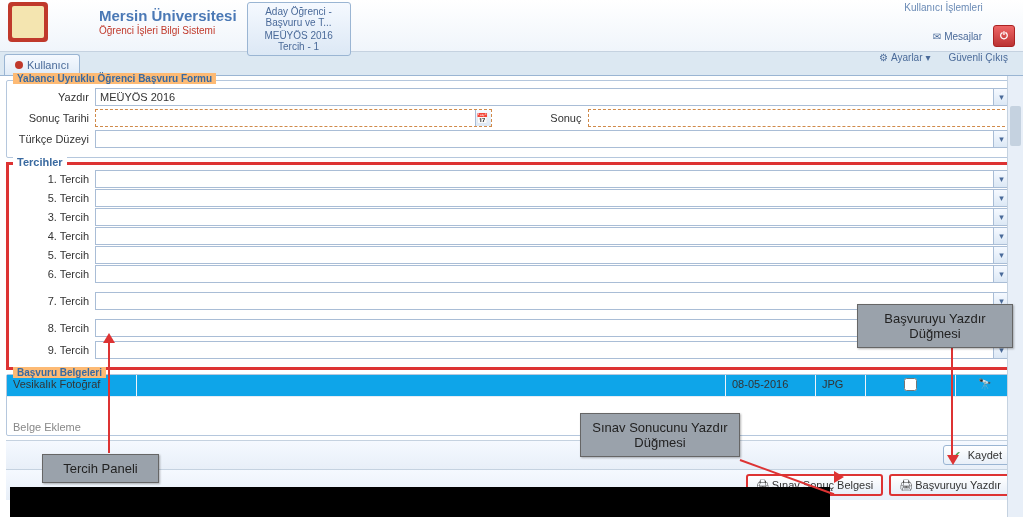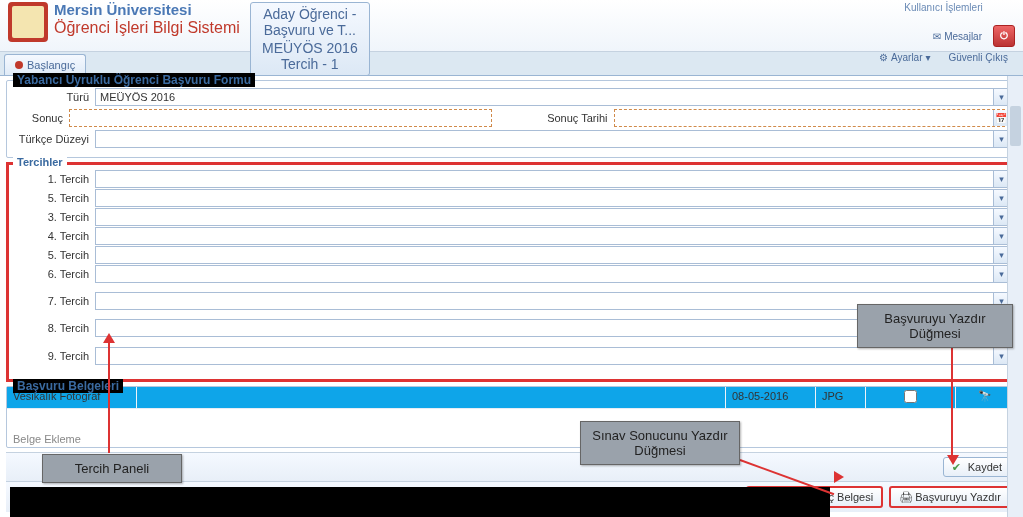--- a/index.html
+++ b/index.html
@@ -1,46 +1,46 @@
 <!DOCTYPE html>
 <html><head>
 <meta charset="utf-8">
 <style>
 * { box-sizing: border-box; margin: 0; padding: 0; }
 body { font-family: Tahoma, Arial, sans-serif; font-size: 11px; color: #333; background: #fff; width: 1023px; height: 517px; overflow: hidden; position: relative; }
 
 .header { display: flex; align-items: flex-start; height: 52px; border-bottom: 1px solid #c5d2e0; background: linear-gradient(#fff, #f0f5fb); }
-.logo-area { display: flex; align-items: flex-start; padding: 2px 8px; flex: 0 0 auto; }
+.logo-area { display: flex; align-items: center; padding: 2px 8px; flex: 0 0 auto; gap: 45px; }
 .logo-img { width: 40px; height: 40px; background: #c0392b; border-radius: 4px; margin-right: 6px; position: relative; }
 .logo-img::after { content: ""; position: absolute; inset: 4px; background: #f4e5b0; border-radius: 2px; }
 .logo-text { line-height: 1.1; }
 .logo-text .t1 { color: #4a78b5; font-size: 15px; font-weight: bold; }
-.logo-text .t2 { color: #c0392b; font-size: 16px; }
+.logo-text .t2 { color: #c0392b; font-size: 10px; }
 
 .open-tabs { display: flex; gap: 4px; padding: 2px; }
-.open-tab { width: 120px; background: linear-gradient(#f5f9ff, #dce8f5); border: 1px solid #9ab5d3; border-radius: 3px; padding: 3px 6px; font-size: 14px; color: #4a6a99; text-align: center; }
+.open-tab { width: 104px; background: linear-gradient(#f5f9ff, #dce8f5); border: 1px solid #9ab5d3; border-radius: 3px; padding: 3px 6px; font-size: 10px; color: #4a6a99; text-align: center; }
 .open-tab .ot1 { display: block; }
 .open-tab .ot2 { display: block; margin-top: 2px; }
 
 .user-ops { margin-left: auto; padding: 2px 8px; font-size: 10px; color: #4a6a99; text-align: right; }
 .user-ops-title { display: block; color: #6a8ab5; margin-bottom: 12px; text-align: center; }
 .user-ops-row { display: flex; gap: 4px; justify-content: flex-end; align-items: center; }
 .user-link { display: flex; align-items: center; gap: 3px; padding: 2px 6px; border: 1px solid transparent; border-radius: 3px; cursor: pointer; }
 .power-btn { width: 22px; height: 22px; background: linear-gradient(#e66, #b33); border: 1px solid #a22; border-radius: 3px; display: flex; align-items: center; justify-content: center; color: #fff; font-weight: bold; }
 
 .tabs-bar { display: flex; align-items: flex-end; height: 24px; border-bottom: 1px solid #9ab5d3; background: #dce8f2; padding-left: 4px; }
 .tab { padding: 4px 10px; border: 1px solid #9ab5d3; border-bottom: none; border-radius: 3px 3px 0 0; background: linear-gradient(#f5f9ff,#e0ebf7); margin-right: 2px; color: #4a6a99; font-size: 11px; cursor: pointer; display: flex; align-items: center; gap: 4px; }
 .tab.active { background: #fff; font-weight: bold; }
 .tab .bullet { width: 8px; height: 8px; background: #c0392b; border-radius: 50%; }
 .tab .closex { color: #999; font-size: 10px; margin-left: 2px; }
 
 .content { padding: 4px 6px; }
 
 .fieldset { border: 1px solid #b5c7dd; border-radius: 2px; margin-bottom: 4px; padding: 4px 6px 6px; position: relative; }
-.fieldset > .legend { position: absolute; top: -8px; left: 6px; background: #000000; padding: 0 4px; color: #3a6aa0; font-weight: bold; font-size: 12px; }
+.fieldset > .legend { position: absolute; top: -8px; left: 6px; background: #fdba74; padding: 0 4px; color: #3a6aa0; font-weight: bold; font-size: 10px; }
 
 .form-row { display: flex; align-items: center; margin: 3px 0; gap: 6px; }
 .form-row label { width: 76px; text-align: right; color: #333; font-size: 11px; }
 .field { height: 18px; border: 1px solid #a9bdd6; background: #fff; flex: 1; position: relative; }
 .field .dd { position: absolute; right: 0; top: 0; bottom: 0; width: 16px; background: linear-gradient(#f5f9ff,#dce8f5); border-left: 1px solid #a9bdd6; display: flex; align-items: center; justify-content: center; color: #4a6a99; font-size: 9px; }
 .field.val { padding: 2px 4px; font-size: 11px; }
 .field.dotted { border-style: dashed; border-color: #d08a4a; }
 .field.date .cal { position: absolute; right: 0; top: 0; bottom: 0; width: 16px; background: linear-gradient(#f5f9ff,#dce8f5); border-left: 1px solid #a9bdd6; display: flex; align-items: center; justify-content: center; font-size: 10px; }
 
 .sonuc-row { display: flex; gap: 40px; }
@@ -66,22 +66,22 @@
 .btn { display: flex; align-items: center; gap: 4px; padding: 3px 8px; border: 1px solid #9ab5d3; border-radius: 3px; background: linear-gradient(#fff,#e8eff8); font-size: 11px; color: #333; cursor: pointer; }
 .btn .ico { width: 12px; height: 12px; display: inline-block; }
 .btn.save .ico { color: #4a9a4a; }
 
 .bottom-btns { display: flex; justify-content: flex-end; gap: 6px; padding: 4px 6px; border-top: 1px solid #c5d2e0; background: linear-gradient(#f5f9ff,#e8eff8); }
 .print-btn { border: 2px solid #d33; }
 
 .black-strip { position: absolute; left: 10px; bottom: 0; width: 820px; height: 30px; background: #000; z-index: 5; }
 
 .callout { position: absolute; background: #9aa2ab; border: 1px solid #666; padding: 6px 10px; font-size: 13px; color: #222; z-index: 10; box-shadow: 1px 1px 2px rgba(0,0,0,.3); text-align: center; }
-.callout.c1 { left: 42px; bottom: 34px; width: 140px; }
-.callout.c2 { left: 580px; bottom: 52px; width: 160px; }
+.callout.c1 { left: 42px; bottom: 34px; width: 117px; }
+.callout.c2 { left: 580px; bottom: 60px; width: 160px; }
 .callout.c3 { right: 10px; top: 304px; width: 156px; }
 
 .arrow-line { position: absolute; background: #d33; z-index: 9; }
 .arrow-head { position: absolute; width: 0; height: 0; z-index: 9; }
 
 .scroll-side { position: absolute; right: 0; top: 76px; bottom: 0; width: 16px; background: #e8eff8; border-left: 1px solid #c5d2e0; }
 .scroll-side .thumb { position: absolute; left: 2px; right: 2px; top: 30px; height: 40px; background: #c5d2e0; border-radius: 2px; }
 </style>
 </head>
 <body>
@@ -118,48 +118,48 @@
       <div class="user-link">
         <span>Güvenli Çıkış</span>
       </div>
     </div>
   </div>
 </div>
 
 <div class="tabs-bar">
   <div class="tab">
     <span class="bullet"></span>
-    <span>Başlangıç</span>
+    <span>Kullanıcı</span>
   </div>
 </div>
 
 <div class="content">
 
   <div class="fieldset">
     <div class="legend">Yabancı Uyruklu Öğrenci Başvuru Formu</div>
 
     <div class="form-row">
-      <label>Türü</label>
+      <label>Yazdır</label>
       <div class="field val">
         <span>MEÜYÖS 2016</span>
         <span class="dd">▾</span>
       </div>
     </div>
 
     <div class="sonuc-row">
-      <div class="half">
-        <label style="width:50px;text-align:right;">Sonuç</label>
-        <div class="field dotted" style="flex:1;"></div>
-      </div>
       <div class="half">
         <label style="width:76px;text-align:right;">Sonuç Tarihi</label>
         <div class="field dotted date" style="flex:1;">
           <span class="cal">📅</span>
         </div>
       </div>
+      <div class="half">
+        <label style="width:50px;text-align:right;">Sonuç</label>
+        <div class="field dotted" style="flex:1;"></div>
+      </div>
     </div>
 
     <div class="form-row">
       <label>Türkçe Düzeyi</label>
       <div class="field">
         <span class="dd">▾</span>
       </div>
     </div>
   </div>
 
@@ -207,21 +207,21 @@
           <div class="field">
             <span class="dd">▾</span>
           </div>
         </div>
         <div class="form-row" style="margin: 1px 0px;">
           <label>8. Tercih</label>
           <div class="field">
             <span class="dd">▾</span>
           </div>
         </div>
-        <div class="form-row" style="margin: 10px 0px;">
+        <div class="form-row" style="margin: 4px 0px;">
           <label>9. Tercih</label>
           <div class="field">
             <span class="dd">▾</span>
           </div>
         </div>
       </div>
   </div>
 
   <div class="fieldset belgeler" style="padding:0;">
     <div class="legend">Başvuru Belgeleri</div>

